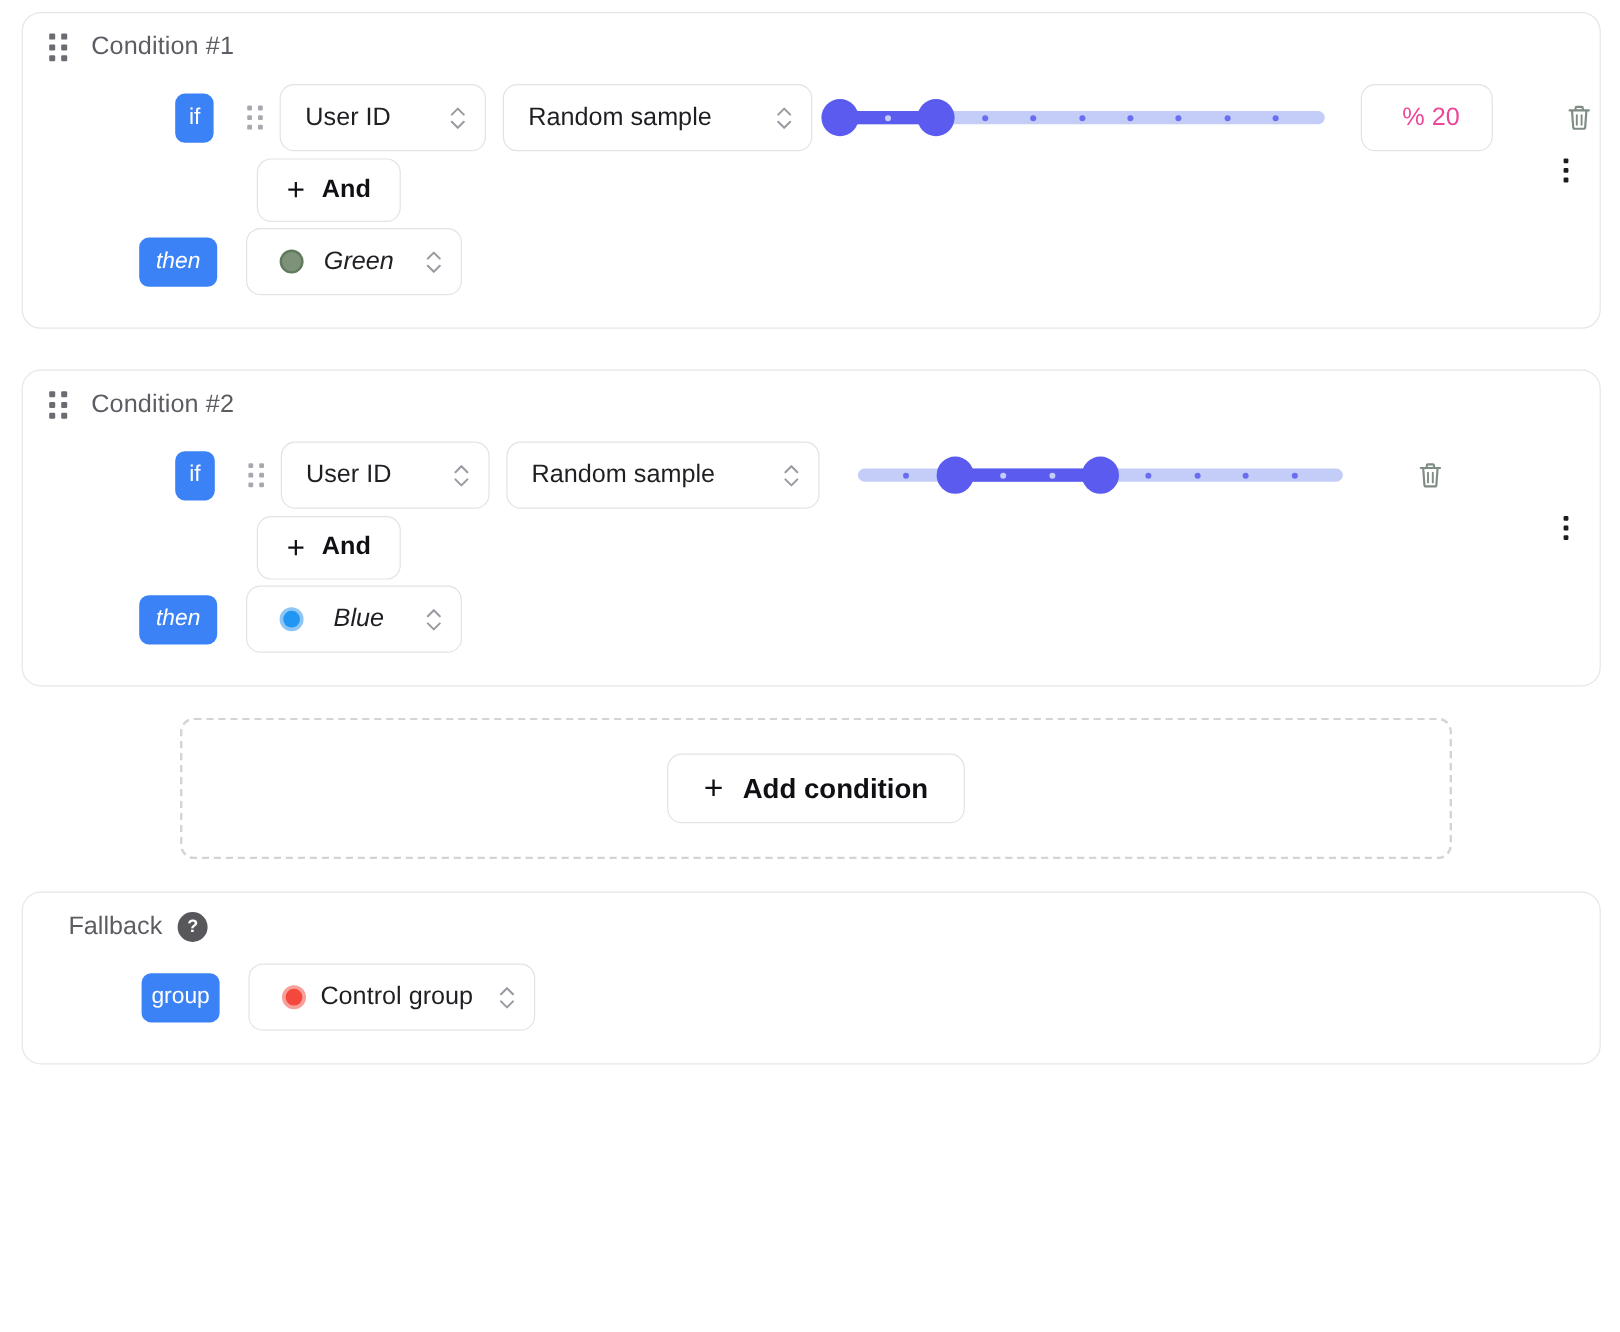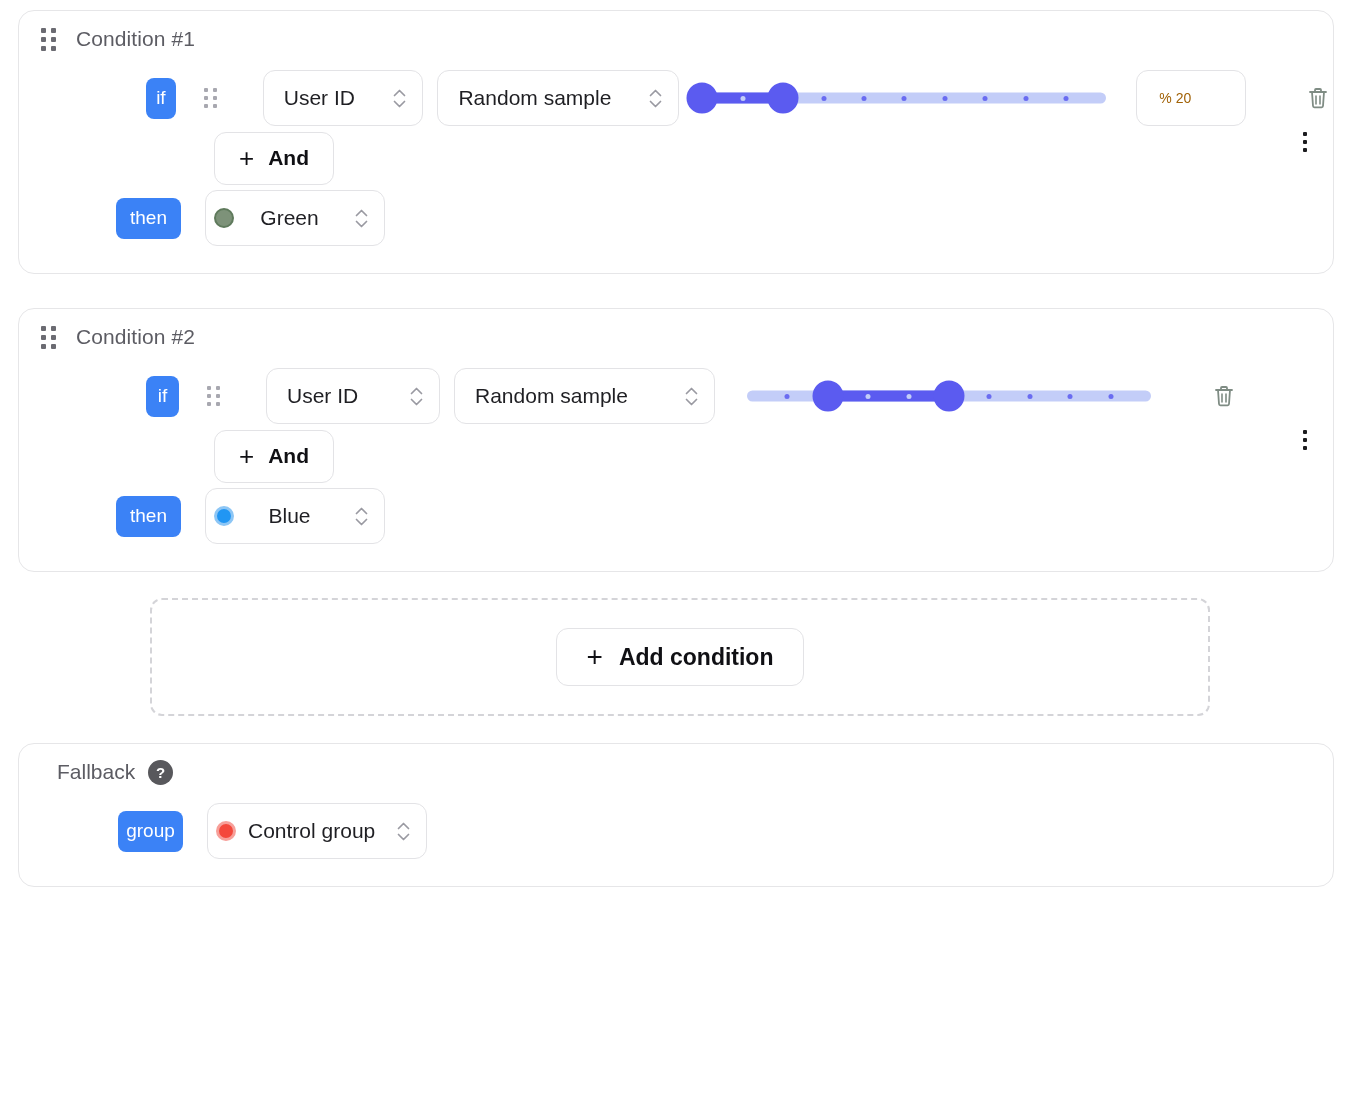--- a/index.html
+++ b/index.html
@@ -100,20 +100,21 @@
     display: flex;
     align-items: center;
     padding-left: 195px;
     height: 58px;
   }
   .then-row {
     display: flex;
     align-items: center;
     padding-left: 97px;
     height: 62px;
+    font-style: italic;
   }
 
   
   .badge {
     background: #3b82f6;
     color: #ffffff;
     border-radius: 8px;
     font-size: 19px;
     display: inline-flex;
     align-items: center;
@@ -136,21 +137,21 @@
     background: #ffffff;
     padding: 0 16px 0 20px;
     cursor: pointer;
     font-size: 21px;
     color: #1f1f23;
     white-space: nowrap;
   }
   .select .label { margin-right: 22px; }
   .select.sel-userid { width: 174px; }
   .select.sel-random { width: 261px; gap: 16px; }
-  .select.sel-color  { min-width: 180px; padding-left: 8px; }
+  .select.sel-color  { min-width: 180px; padding-left: 27px; }
   .select.sel-color .label { margin-left: 12px; margin-right: 22px; }
 
   .chev {
     display: inline-flex;
     flex-direction: column;
     align-items: center;
     gap: 3px;
     color: #9a9aa2;
     flex-shrink: 0;
   }
@@ -242,23 +243,23 @@
   }
 
   
   .pct-input {
     width: 110px;
     height: 56px;
     border: 1px solid #e3e3e6;
     border-radius: 12px;
     background: #ffffff;
     font-family: "Liberation Sans", sans-serif;
-    font-size: 14px;
-    color: #a16207;
-    padding-left: 22px;
+    font-size: 21px;
+    color: #ec4899;
+    padding-left: 34px;
     margin-left: 30px;
     outline: none;
   }
 
   
   .trash-btn {
     margin-left: 56px;
     width: 34px;
     height: 34px;
     display: inline-flex;
@@ -323,21 +324,21 @@
     display: flex;
     align-items: center;
     padding-left: 99px;
     height: 62px;
   }
 
   .gap-24 { height: 24px; }
   .ml14 { margin-left: 14px; }
   .ml24 { margin-left: 24px; }
   .ml28 { margin-left: 28px; }
-  .ml30 { margin-left: 46px; }
+  .ml30 { margin-left: 14px; }
 </style>
 </head>
 <body>
 
 <div class="page">
 
   <section class="card">
     <div class="card-header">
       <span class="drag-handle">
         <i></i>

